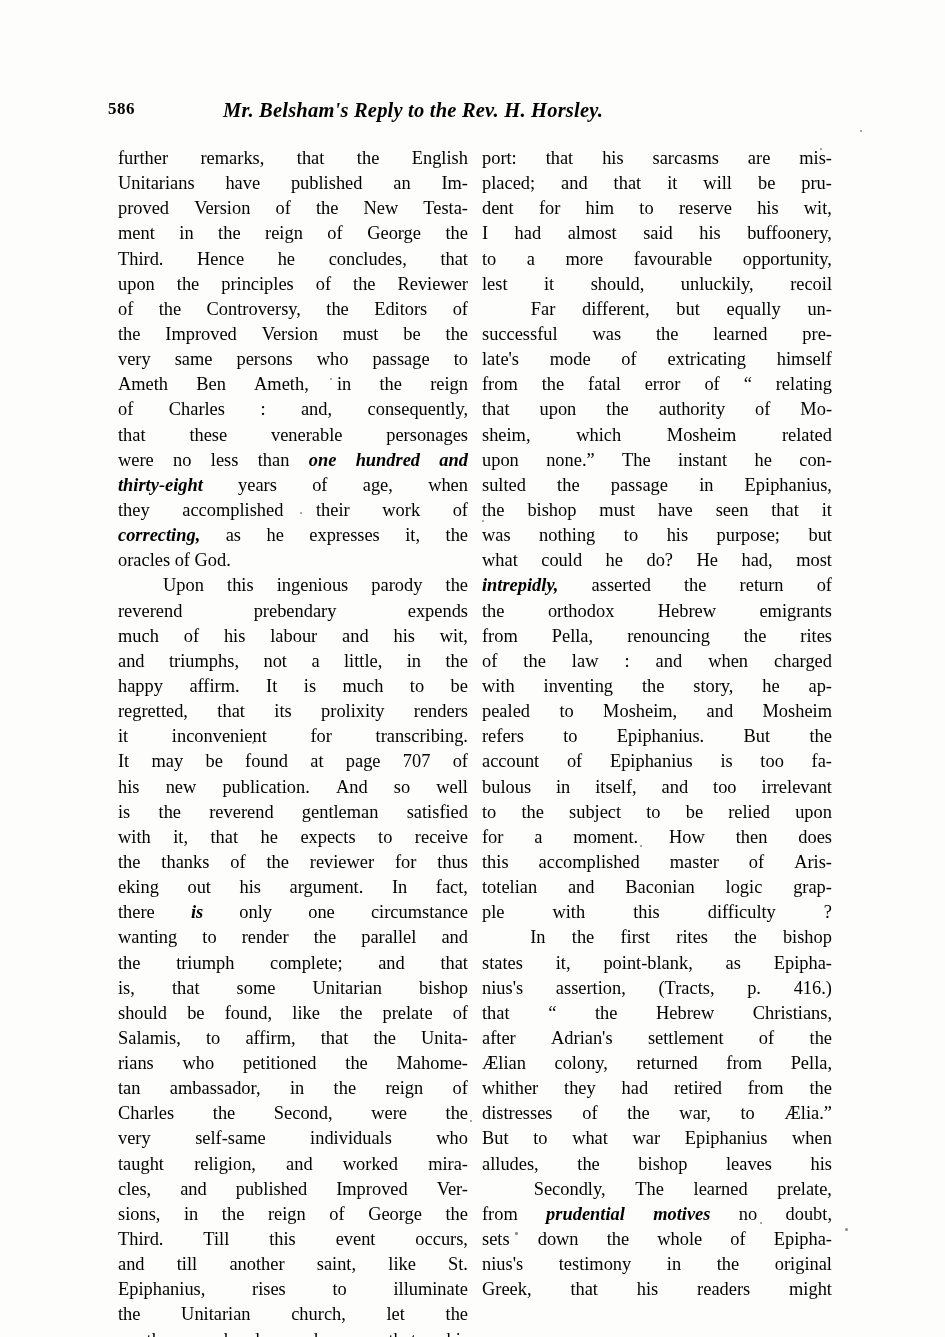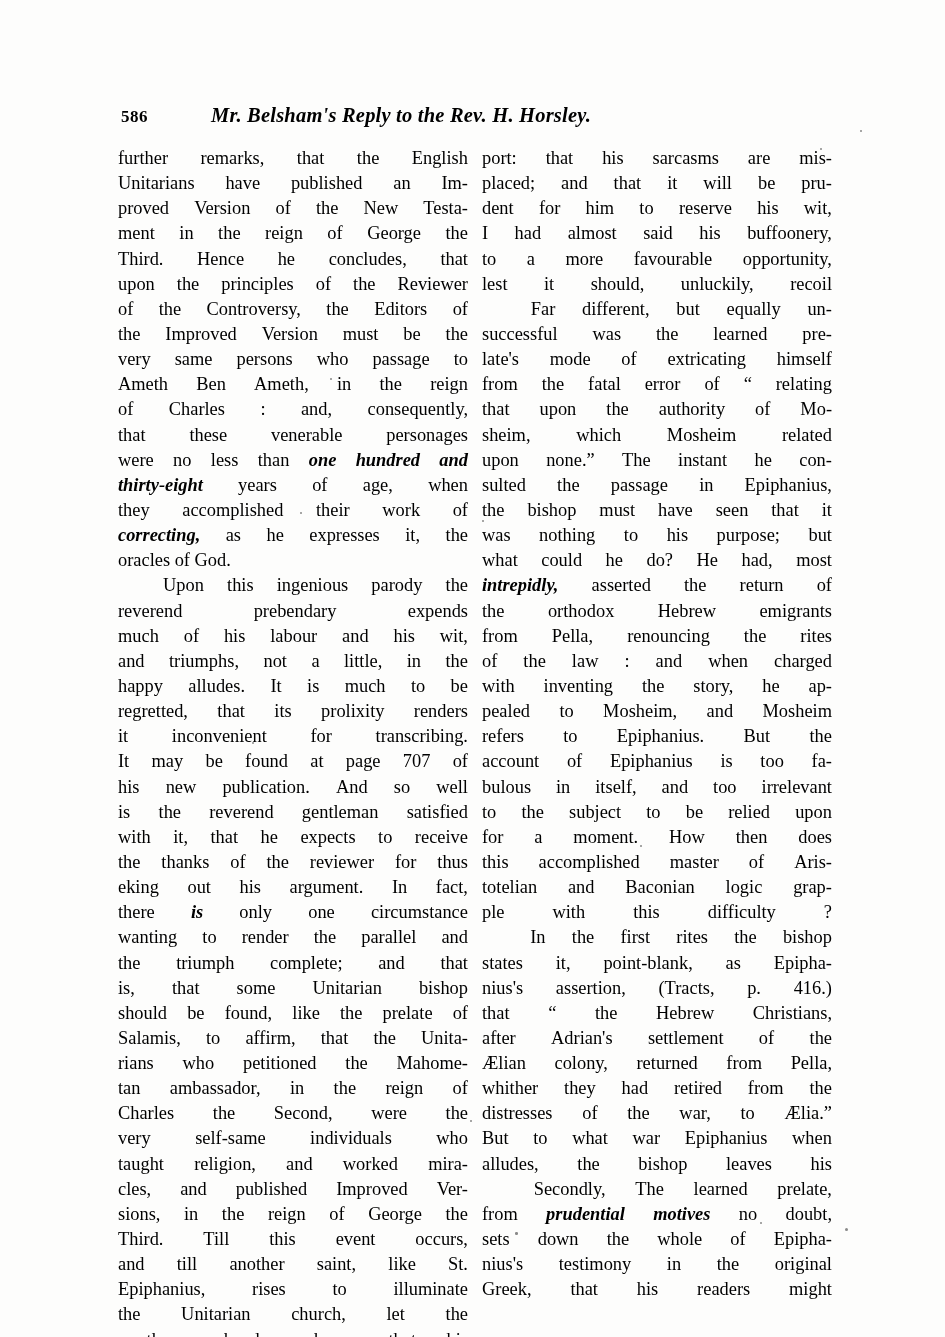--- a/index.html
+++ b/index.html
@@ -21,39 +21,39 @@
     position: absolute;
     left: 0; top: 0;
     width: 945px;
     height: 1337px;
     background: #fdfdfc;
   }
 
   
   .running-head {
     position: absolute;
-    left: 121px;
+    left: 108px;
     top: 99px;
     width: 712px;
     height: 28px;
     display: flex;
-    align-items: flex-end;
+    align-items: flex-start;
   }
   .folio {
     font-weight: 700;
     font-size: 17px;
     letter-spacing: 0.5px;
     font-family: "Liberation Serif", serif;
   }
   .head-title {
     font-style: italic;
     font-weight: 700;
     font-size: 20.5px;
     letter-spacing: 0.2px;
-    margin-left: 63px;
+    margin-left: 88px;
     white-space: nowrap;
   }
 
   
   .columns {
     position: absolute;
     left: 118px;
     top: 146px;
     width: 716px;
   }
@@ -114,21 +114,21 @@
         <div class="line"><span>that</span><span>these</span><span>venerable</span><span>personages</span></div>
         <div class="line"><span>were</span><span>no</span><span>less</span><span>than</span><span class="ital">one</span><span class="ital">hundred</span><span class="ital">and</span></div>
         <div class="line"><span class="ital">thirty-eight</span><span>years</span><span>of</span><span>age,</span><span>when</span></div>
         <div class="line"><span>they</span><span>accomplished</span><span>their</span><span>work</span><span>of</span></div>
         <div class="line"><span class="ital">correcting,</span><span>as</span><span>he</span><span>expresses</span><span>it,</span><span>the</span></div>
         <div class="line nojust"><span>oracles of God.</span></div>
         <div class="line"><span style="width: 22px;"></span><span>Upon</span><span>this</span><span>ingenious</span><span>parody</span><span>the</span></div>
         <div class="line"><span>reverend</span><span>prebendary</span><span>expends</span></div>
         <div class="line"><span>much</span><span>of</span><span>his</span><span>labour</span><span>and</span><span>his</span><span>wit,</span></div>
         <div class="line"><span>and</span><span>triumphs,</span><span>not</span><span>a</span><span>little,</span><span>in</span><span>the</span></div>
-        <div class="line"><span>happy</span><span>alludes.</span><span>It</span><span>is</span><span>much</span><span>to</span><span>be</span></div>
+        <div class="line"><span>happy</span><span>affirm.</span><span>It</span><span>is</span><span>much</span><span>to</span><span>be</span></div>
         <div class="line"><span>regretted,</span><span>that</span><span>its</span><span>prolixity</span><span>renders</span></div>
         <div class="line"><span>it</span><span>inconvenient</span><span>for</span><span>transcribing.</span></div>
         <div class="line"><span>It</span><span>may</span><span>be</span><span>found</span><span>at</span><span>page</span><span>707</span><span>of</span></div>
         <div class="line"><span>his</span><span>new</span><span>publication.</span><span>And</span><span>so</span><span>well</span></div>
         <div class="line"><span>is</span><span>the</span><span>reverend</span><span>gentleman</span><span>satisfied</span></div>
         <div class="line"><span>with</span><span>it,</span><span>that</span><span>he</span><span>expects</span><span>to</span><span>receive</span></div>
         <div class="line"><span>the</span><span>thanks</span><span>of</span><span>the</span><span>reviewer</span><span>for</span><span>thus</span></div>
         <div class="line"><span>eking</span><span>out</span><span>his</span><span>argument.</span><span>In</span><span>fact,</span></div>
         <div class="line"><span>there</span><span class="ital">is</span><span>only</span><span>one</span><span>circumstance</span></div>
         <div class="line"><span>wanting</span><span>to</span><span>render</span><span>the</span><span>parallel</span><span>and</span></div>

